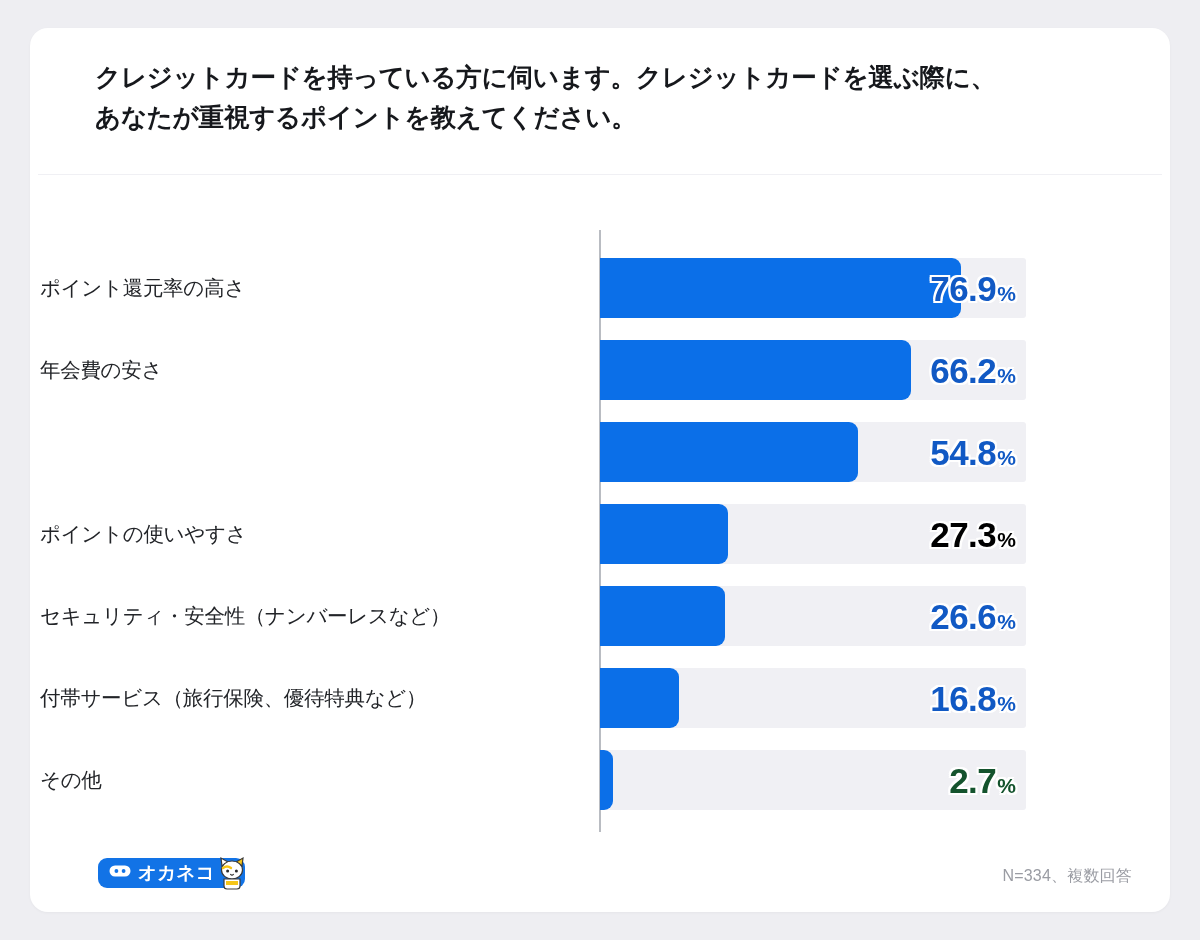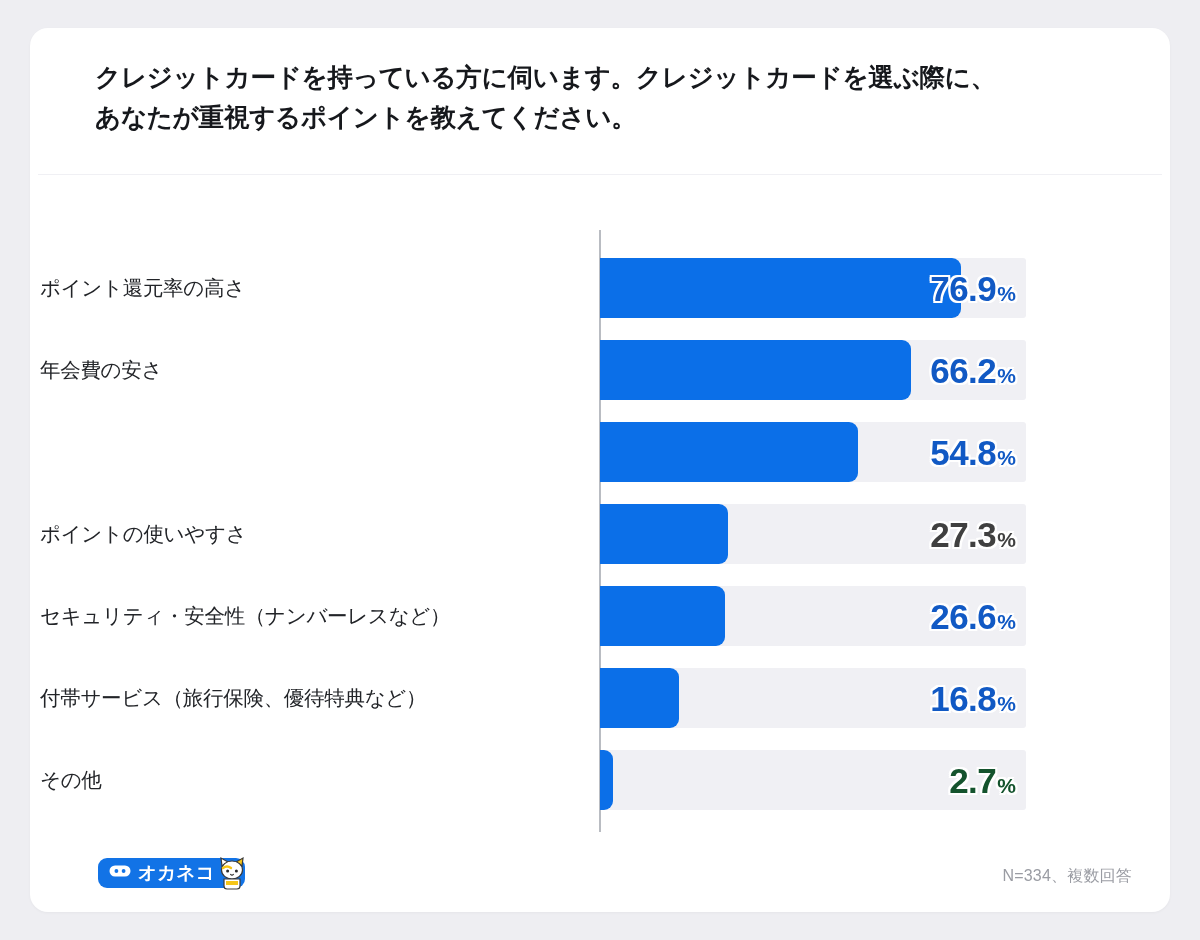--- a/index.html
+++ b/index.html
@@ -205,21 +205,21 @@
         <div class="row" style="top: 234px;">
           <div class="track">
             <div class="bar" style="width: 257.56px; background: rgb(11, 111, 232);"></div>
             <div class="value" style="color: rgb(17, 89, 196);"><span>54.8</span><span class="pct">%</span></div>
           </div>
         </div>
         <div class="row" style="top: 316px;">
           <div class="row-label">ポイントの使いやすさ</div>
           <div class="track">
             <div class="bar" style="width: 128.31px; background: rgb(11, 111, 232);"></div>
-            <div class="value" style="color: #404040; text-align: right;"><span>27.3</span><span class="pct">%</span></div>
+            <div class="value" style="color: #000000; text-align: right;"><span>27.3</span><span class="pct">%</span></div>
           </div>
         </div>
         <div class="row" style="top: 398px;">
           <div class="row-label">セキュリティ・安全性（ナンバーレスなど）</div>
           <div class="track">
             <div class="bar" style="width: 125.02px; background: rgb(11, 111, 232);"></div>
             <div class="value" style="color: rgb(17, 89, 196);"><span>26.6</span><span class="pct">%</span></div>
           </div>
         </div>
         <div class="row" style="top: 480px;">

